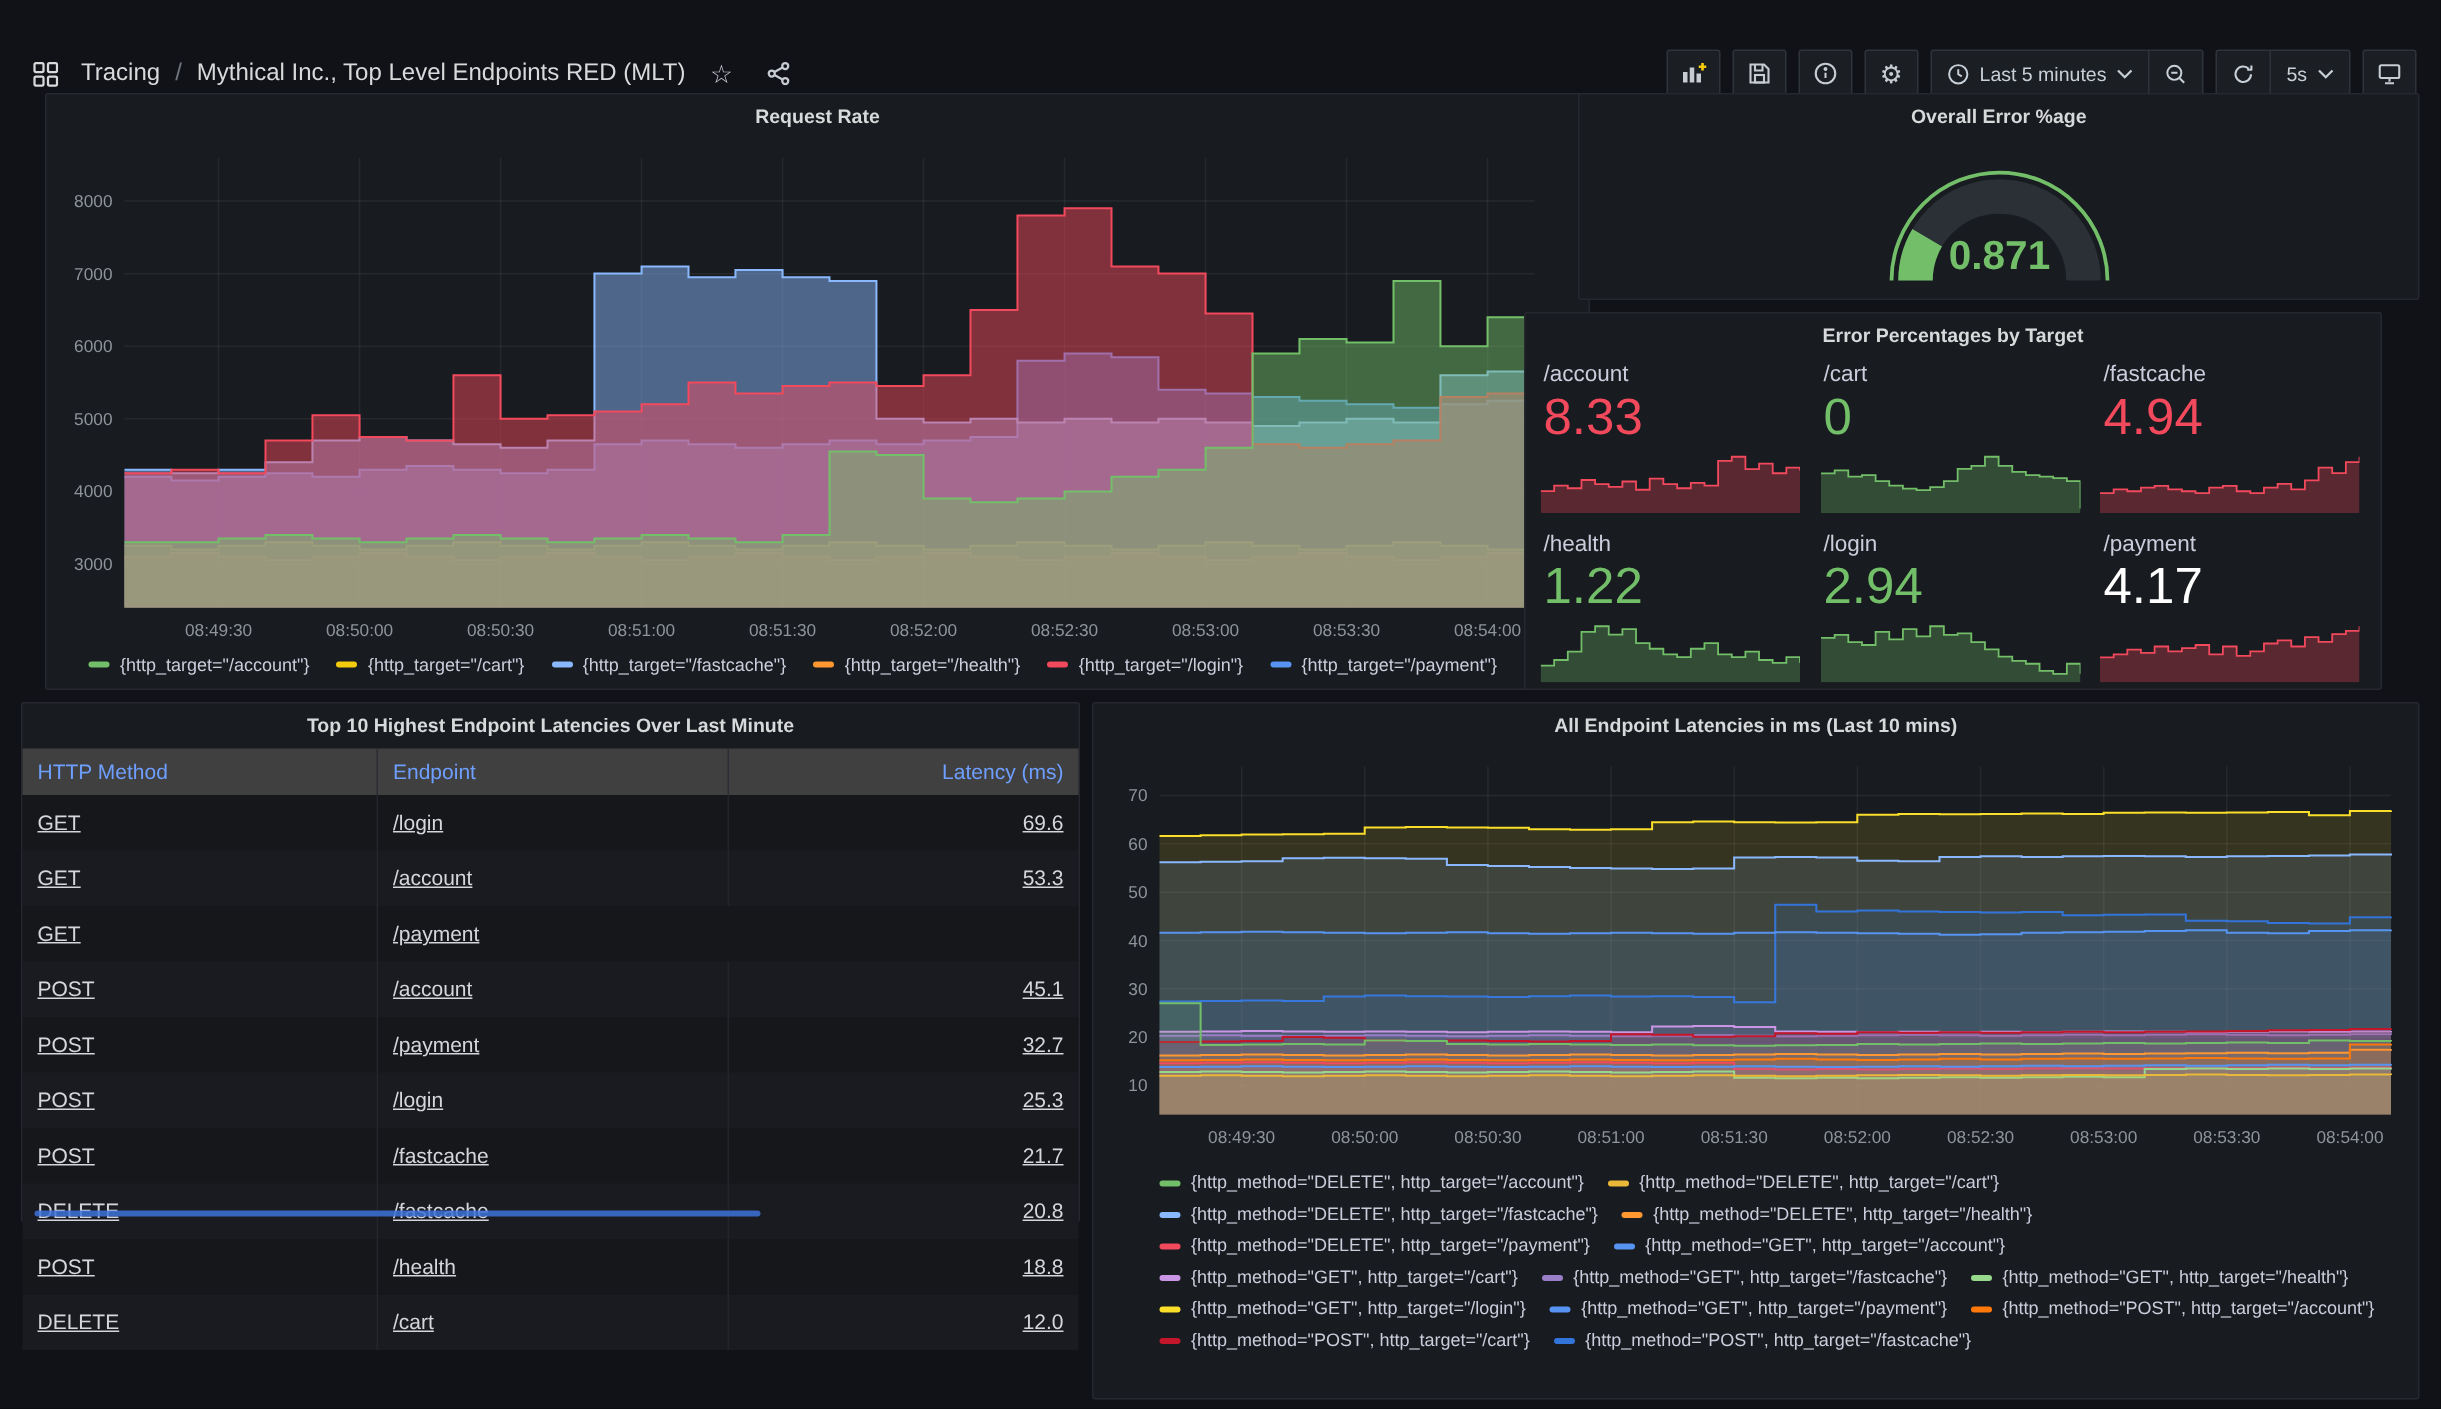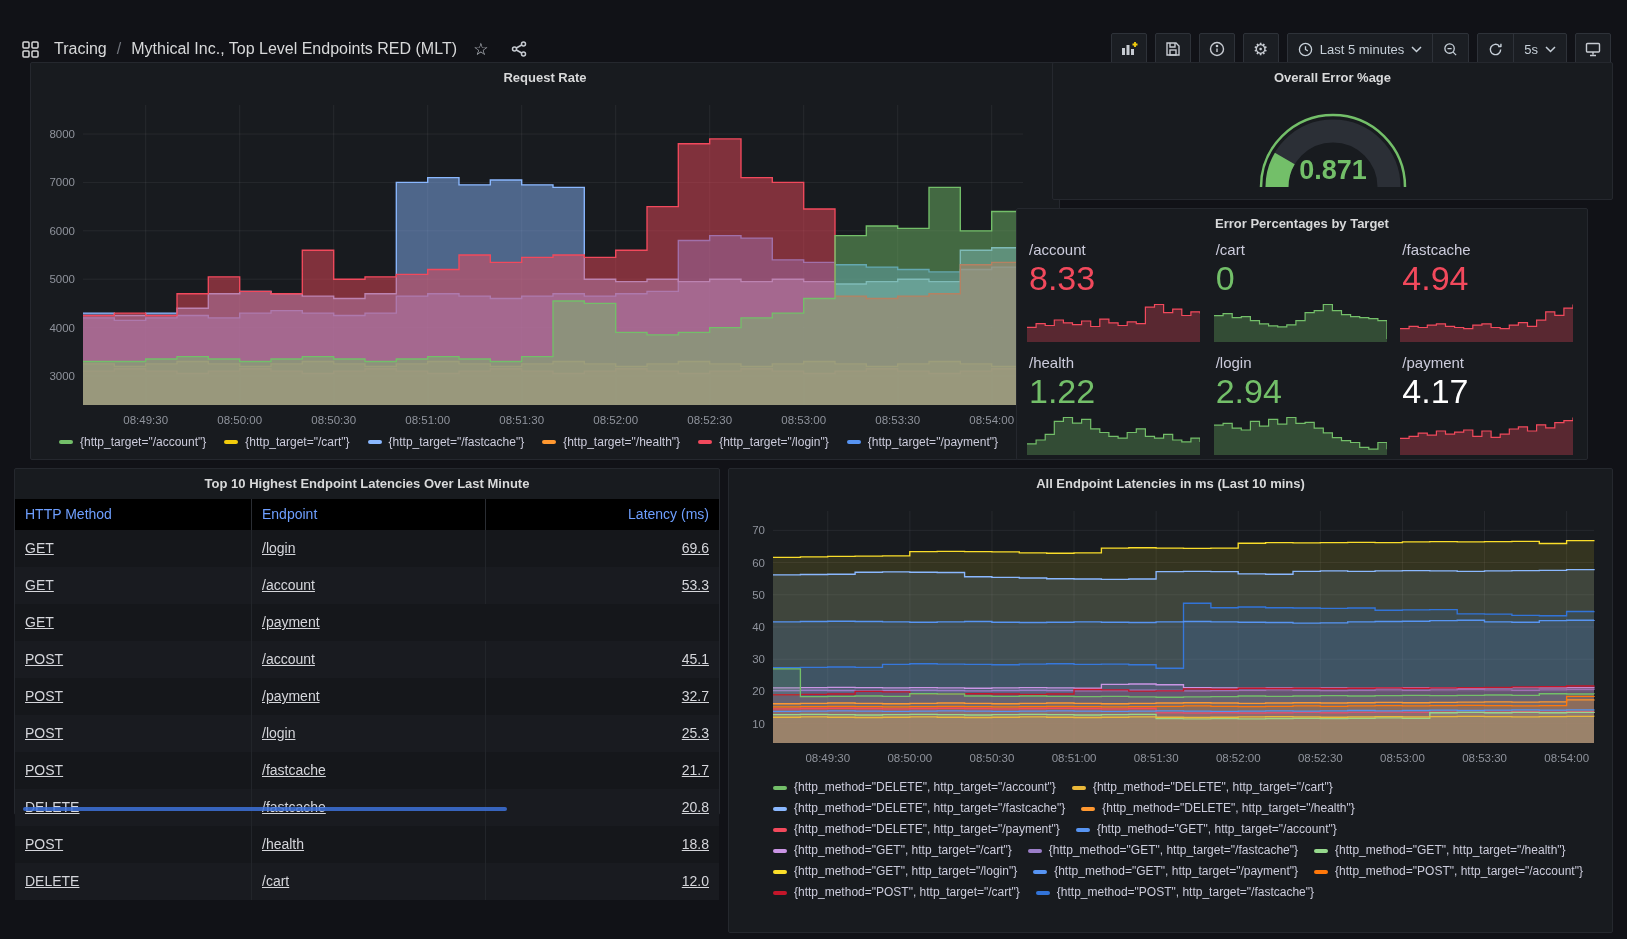--- a/index.html
+++ b/index.html
@@ -37,21 +37,21 @@
   .gauge-wrap{display:flex;justify-content:center;}
   
   .stats-grid{display:grid;grid-template-columns:repeat(3,1fr);gap:10px;padding:2px 10px 10px 10px;}
   .stat-cell{position:relative;height:103px;overflow:hidden;}
   .stat-label{font-size:15px;color:#CCCCDC;padding:2px 0 0 2px;}
   .stat-value{font-size:34px;font-weight:500;line-height:40px;padding-left:2px;}
   .stat-spark{position:absolute;left:0;bottom:0;}
   
   .tbl{margin-top:2px;}
   .tbl-head,.tbl-row{display:grid;grid-template-columns:236px 234px 1fr;}
-  .tbl-head{background:#000000;height:31px;line-height:31px;color:#6E9FFF;font-size:14px;}
+  .tbl-head{background:#404040;height:31px;line-height:31px;color:#6E9FFF;font-size:14px;}
   .tbl-head>div{padding:0 10px;}
   .tbl-head>div:nth-child(2),.tbl-head>div:nth-child(3){border-left:1px solid #2A2D33;}
   .tbl-head .num{text-align:right;}
   .tbl-row{height:37px;line-height:37px;font-size:14px;color:#D5D6DB;}
   .tbl-row:nth-child(odd){background:#15171B;}
   .tbl-row:nth-child(even){background:#191B20;}
   .tbl-row>div{padding:0 10px;overflow:hidden;}
   .tbl-row>div:nth-child(2),.tbl-row>div:nth-child(3){border-left:1px solid #22252A;}
   .cell-link{text-decoration:underline;cursor:pointer;}
   .num{text-align:right;}

